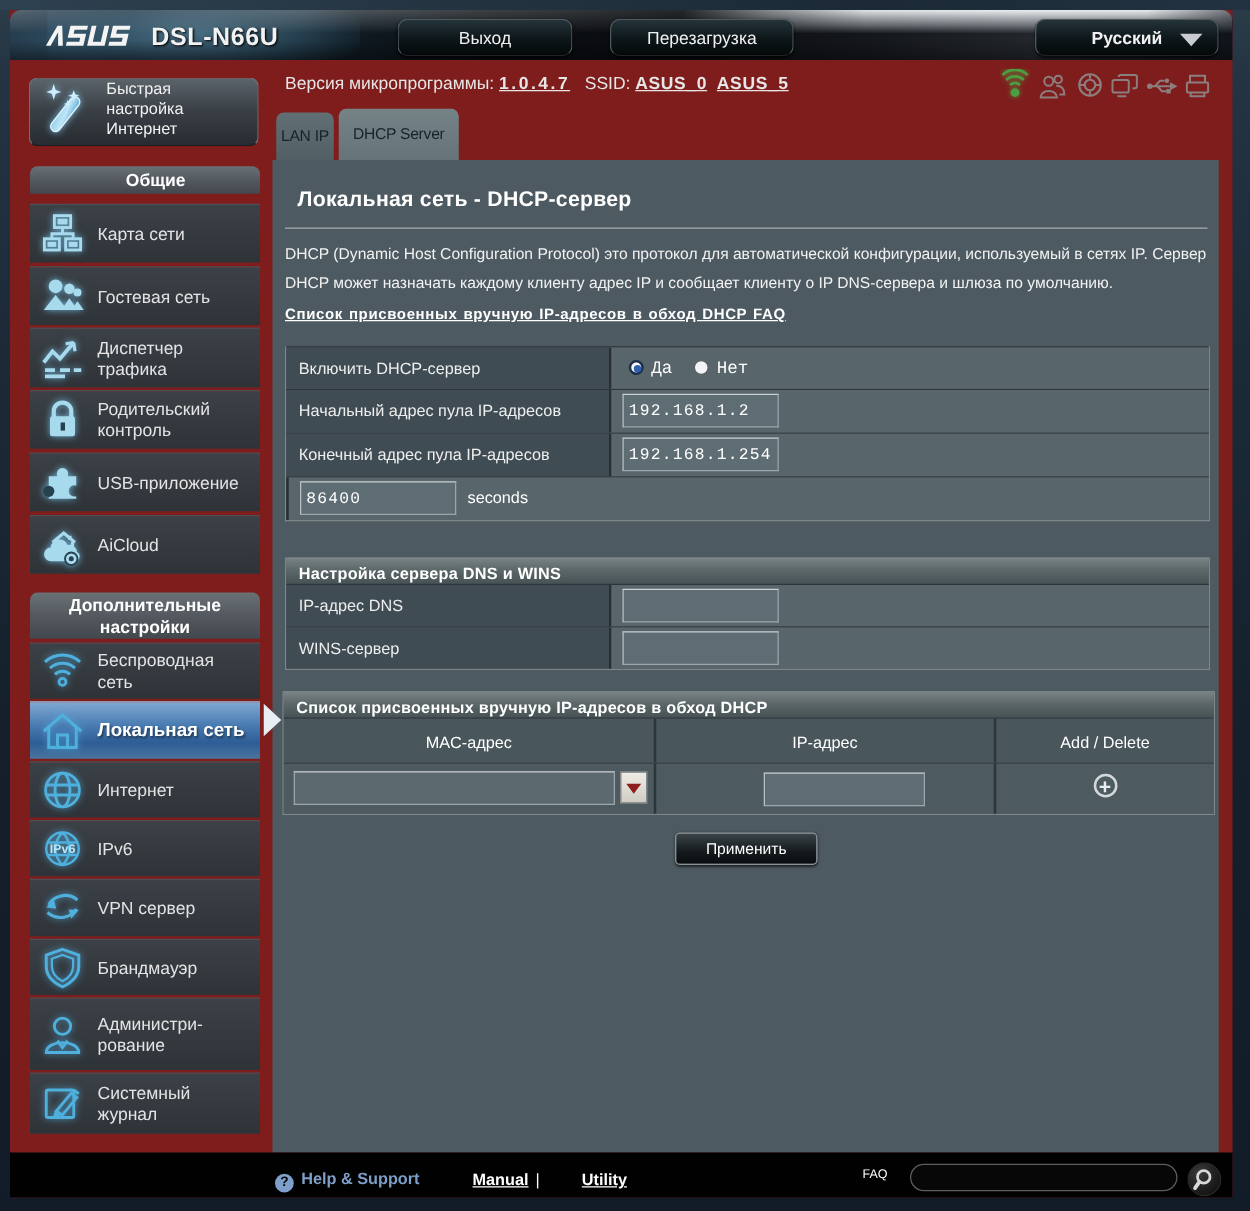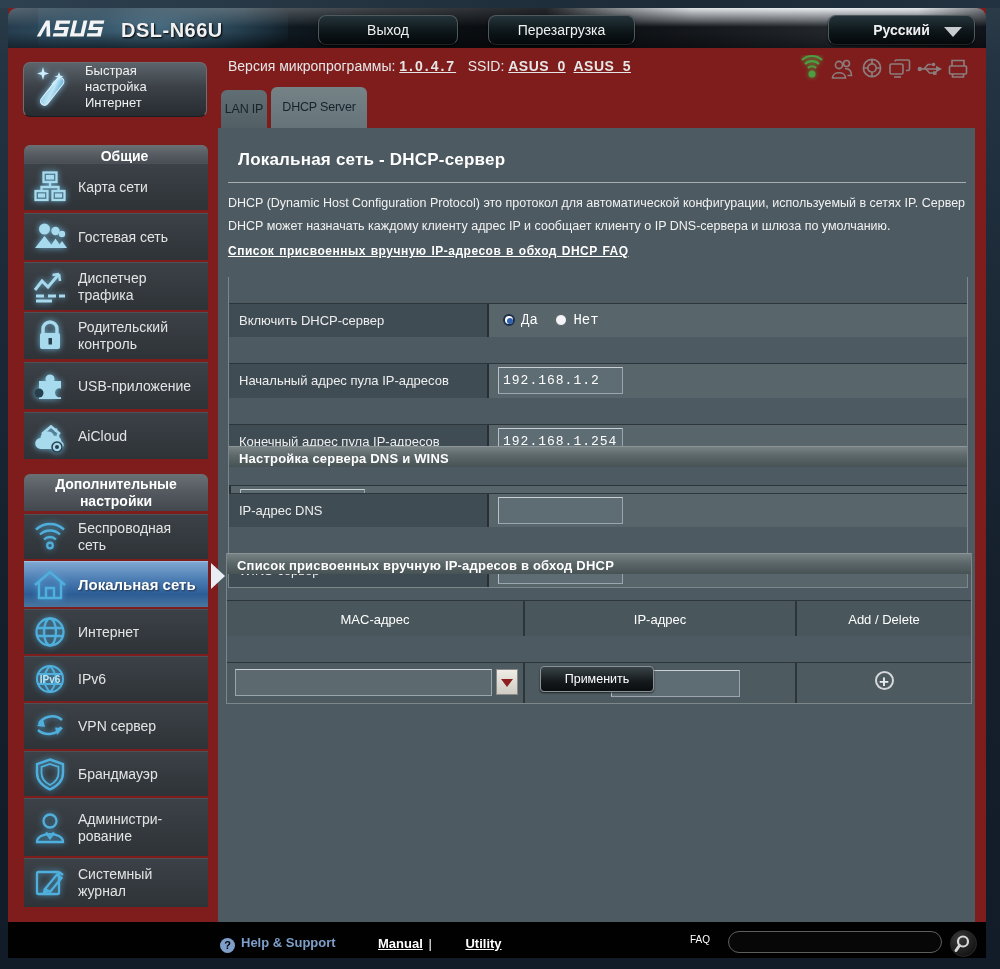--- a/index.html
+++ b/index.html
@@ -61,21 +61,21 @@
   background:#4d5a61; padding:0; }
 #content h1 { font-size:17px; font-weight:bold; color:#fff; margin:22px 0 0 20px; letter-spacing:0.2px; }
 #hrline { margin:12px 9px 0 10px; height:1px; background:#a5adb1; }
 #desc { margin:9px 6px 0 10px; font-size:12.5px; color:#f2f2f2; line-height:23px; }
 #faqlink { margin:6px 0 0 10px; font-size:12px; color:#fff; font-weight:bold; letter-spacing:0.5px; text-decoration:underline; word-spacing:1px; }
 
 .tbl { position:absolute; left:18px; border:1px solid #7d8689; border-top:none; }
 .thead { height:21px; background:linear-gradient(to bottom,#788284 0%,#5c6769 45%,#475254 100%);
   border-top:1px solid #8b9496; color:#fff; font-size:13px; font-weight:bold;
   padding:4px 0 0 10px; letter-spacing:0.2px; }
-.trow { display:flex; border-top:1px solid #2c3539;margin-top:26px; }
+.trow { display:flex; border-top:1px solid #2c3539; }
 .tlabel { width:258px; background:#3f4c53; color:#eee; font-size:13px;
   padding:9px 0 0 10px; }
 .tval { flex:1; background:#58656a; padding:3px 0 0 9px; border-left:2px solid #272f34; }
 input.tin { width:125px; height:27px; background:#5e6c73; border:1px solid #9aa6ab;
   border-top-color:#c9cfd2; border-left-color:#b6bfc3; color:#fff;
   font-family:"Liberation Mono", monospace; font-size:13px; padding:2px 4px; letter-spacing:1px; }
 .radio { display:inline-block; width:12px; height:12px; border-radius:50%;
   background:#f4f4f8; border:1px solid #5a6268; vertical-align:-2px; position:relative; }
 .radio.checked { border:2px solid #1c2f4a; background:#fff; }
 .radio.checked:after { content:""; position:absolute; left:1.5px; top:1.5px; width:6px; height:6px;
@@ -289,21 +289,21 @@
               <stop offset="1" stop-color="#5aa8d8"></stop>
             </linearGradient>
           </defs>
 <rect x="19.5" y="12" width="8" height="33" rx="4" transform="rotate(38 23.5 28)" fill="url(#wandg)" stroke="#e8f6fd" stroke-width="1"></rect>
 <path d="M14,4 L15.5,9 L20,10.5 L15.5,12 L14,17 L12.5,12 L8,10.5 L12.5,9 Z" fill="#cdeefd"></path>
 <path d="M30,9 L31.2,12.4 L34.5,13.5 L31.2,14.6 L30,18 L28.8,14.6 L25.5,13.5 L28.8,12.4 Z" fill="#cdeefd"></path>
 <path d="M25,17 L25.8,19.4 L28,20.2 L25.8,21 L25,23.4 L24.2,21 L22,20.2 L24.2,19.4 Z" fill="#cdeefd"></path>
 </svg>
       <div class="txt">Быстрая<br>настройка<br>Интернет</div>
     </div>
-    <div class="shead" style="top:97px; height:22px; padding-top:3px;padding-left:17px;">Общие</div>
+    <div class="shead" style="top:85px; height:22px; padding-top:3px;padding-left:17px;">Общие</div>
     <div class="mitem" style="top:115px; height:47px;">
         <svg class="ic g1" id="i-map" viewBox="0 0 36 36" width="36" height="36">
           <g stroke="#a8daee" stroke-width="2.3" fill="none">
 <rect x="11.5" y="3.5" width="13" height="9.5"></rect>
 <rect x="3.5" y="22" width="12" height="9"></rect>
 <rect x="20.5" y="22" width="12" height="9"></rect>
 <path d="M18,13 V18 M9.5,22 V18 H26.5 V22"></path>
           </g>
 <rect x="14" y="6" width="8" height="4.5" fill="#a8daee"></rect>
 <rect x="6" y="24.5" width="7" height="4" fill="#a8daee"></rect>

